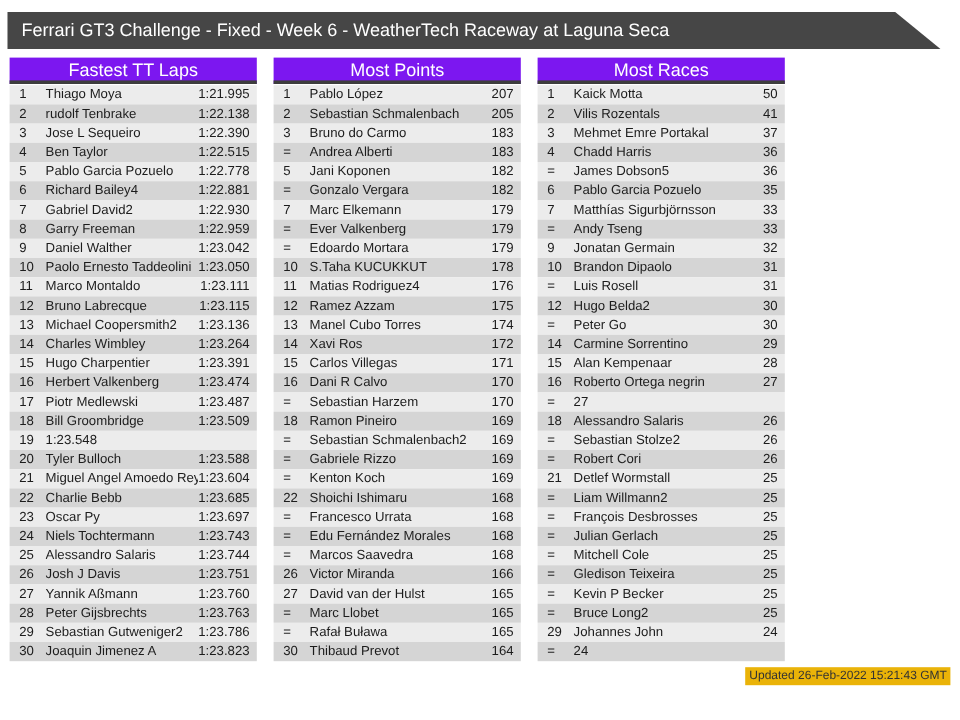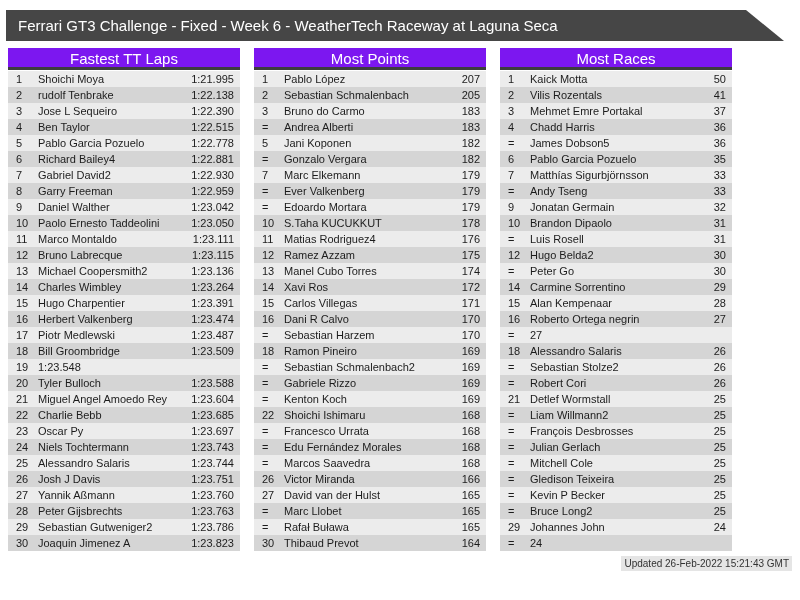--- a/index.html
+++ b/index.html
@@ -23,21 +23,21 @@
     color:#ffffff;
     display:flex;align-items:center;
     padding-left:12px;
     font-size:15px;
     clip-path:polygon(0 0, calc(100% - 38px) 0, 100% 100%, 0 100%);
   }
   .tables{
     display:flex;gap:14px;
     margin:7px 8px 0 8px;
   }
-  .table{width:232px;}
+  .table{width:206px;}
   .table-header{
     height:22px;line-height:22px;
     background:var(--accent);
     border-bottom:3px solid var(--shadow);
     color:#ffffff;
     text-align:center;
     font-size:15px;
   }
   .rows{margin-top:1px;}
   .row{
@@ -48,21 +48,21 @@
   .row:nth-child(odd){background:var(--row-light);}
   .row:nth-child(even){background:var(--row-dark);}
   .pos{width:30px;padding-left:8px;flex-shrink:0;}
   .nm{flex:1;overflow:hidden;}
   .val{padding-right:6px;text-align:right;}
   .footer-wrap{
     margin:5px 8px 0 8px;
     display:flex;justify-content:flex-end;
   }
   .footer{
-    background:#e5e5e5;color:#333333;
+    background:#eab308;color:#333333;
     font-size:10px;padding:2px 3px;
   }
 </style>
 </head>
 <body>
 
 <div class="page">
 
   <div class="banner">
     <span>Ferrari GT3 Challenge - Fixed - Week 6 - WeatherTech Raceway at Laguna Seca</span>
@@ -70,21 +70,21 @@
 
   <div class="tables">
 
     <section class="table">
       <header class="table-header">
         <span>Fastest TT Laps</span>
       </header>
       <div class="rows">
           <div class="row">
             <span class="pos">1</span>
-            <span class="nm">Shoichi Moya</span>
+            <span class="nm">Thiago Moya</span>
             <span class="val">1:21.995</span>
           </div>
           <div class="row">
             <span class="pos">2</span>
             <span class="nm">rudolf Tenbrake</span>
             <span class="val">1:22.138</span>
           </div>
           <div class="row">
             <span class="pos">3</span>
             <span class="nm">Jose L Sequeiro</span>

